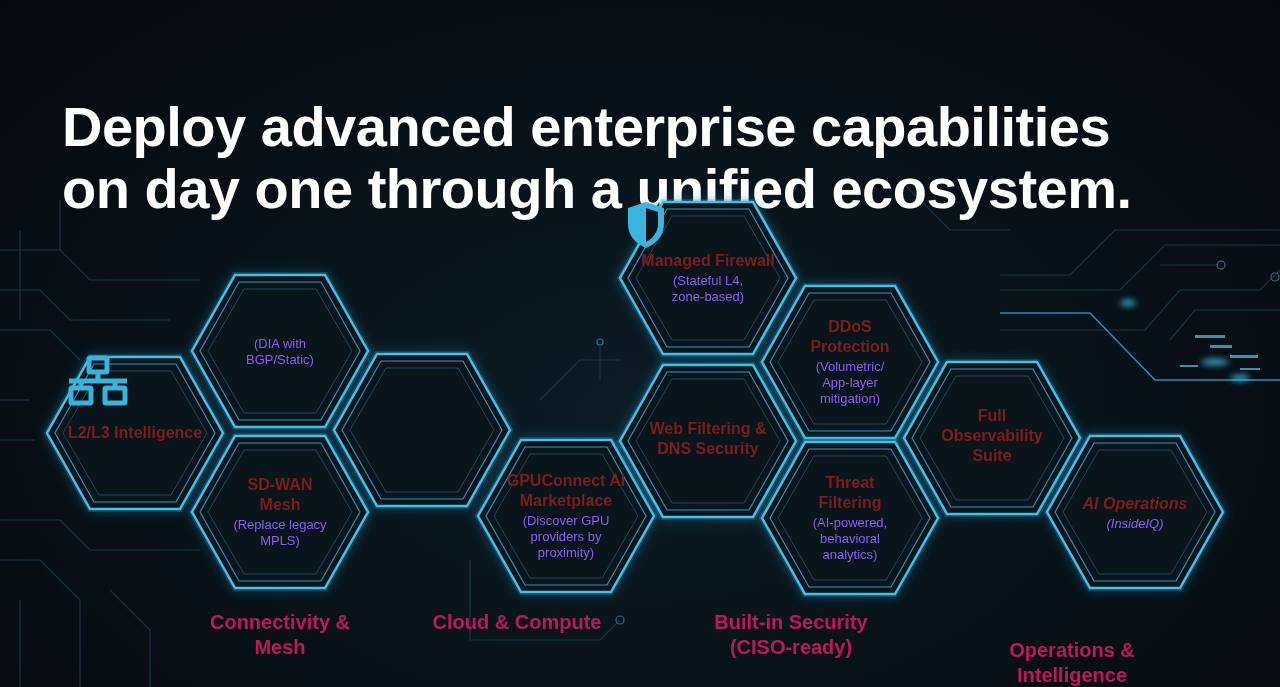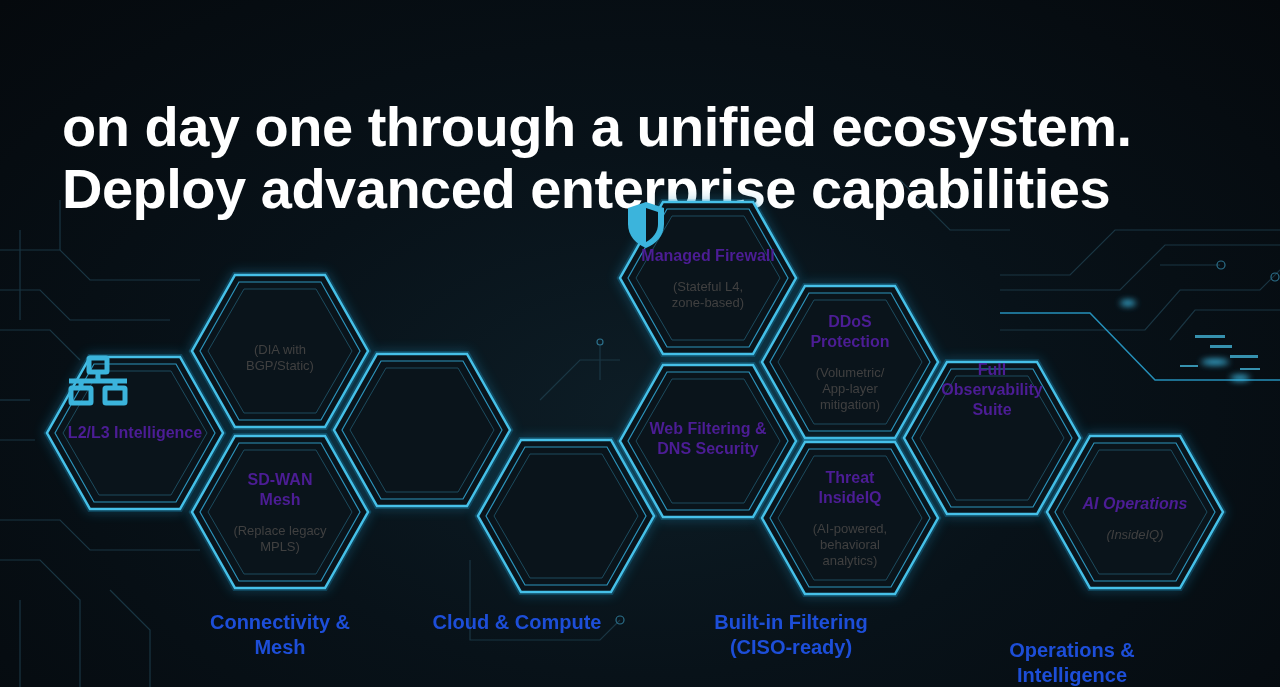--- a/index.html
+++ b/index.html
@@ -18,26 +18,26 @@
   svg.bg { position:absolute; left:0; top:0; }
   .hex {
     position:absolute; width:180px; height:156px;
   }
   .hex svg { position:absolute; left:0; top:0; overflow:visible; }
   .hex .content {
     position:absolute; left:20px; right:20px; top:0; bottom:0;
     display:flex; flex-direction:column; align-items:center; justify-content:center;
     text-align:center;
   }
-  .hex .t { font-size:16px; font-weight:700; line-height:20px; color:#4c1d95; }
-  .hex .s { font-size:13px; line-height:16px; color:#404040; margin-top:13px; }
+  .hex .t { font-size:16px; font-weight:700; line-height:20px; color:#7f1d1d; }
+  .hex .s { font-size:13px; line-height:16px; color:#8b5cf6; margin-top:2px; }
   .hex .icon { margin-bottom:6px; }
   .cat {
     position:absolute; top:610px; font-size:20px; font-weight:700; line-height:25px;
-    text-align:center; color:#1d4ed8; transform:translateX(-50%); white-space:nowrap;
+    text-align:center; color:#be185d; transform:translateX(-50%); white-space:nowrap;
   }
 </style>
 </head>
 <body>
 
 <svg class="bg" width="1280" height="687" viewBox="0 0 1280 687">
   <defs>
     <filter id="glow" x="-50%" y="-50%" width="200%" height="200%">
       <feGaussianBlur stdDeviation="6" result="b"></feGaussianBlur>
       <feMerge>
@@ -88,22 +88,22 @@
   <g fill="#4bc9f0" opacity="0.7">
     <rect x="1195" y="335" width="30" height="3"></rect>
     <rect x="1210" y="345" width="22" height="3"></rect>
     <rect x="1230" y="355" width="28" height="3"></rect>
     <rect x="1180" y="365" width="18" height="2"></rect>
     <rect x="1240" y="368" width="20" height="2"></rect>
   </g>
 </svg>
 
 <h1 class="title">
+  <div>Deploy advanced enterprise capabilities</div>
   <div>on day one through a unified ecosystem.</div>
-  <div>Deploy advanced enterprise capabilities</div>
 </h1>
 
 <div class="hex" style="left:45px; top:355px;">
   <svg width="180" height="156" viewBox="0 0 180 156">
     <polygon points="45,2 135,2 178,78 135,154 45,154 2,78" fill="#0b161d" stroke="#1e9fd0" stroke-width="6" opacity="0.35" filter="url(#glow)"></polygon>
     <polygon points="45,2 135,2 178,78 135,154 45,154 2,78" fill="#0a141b" stroke="#46c0e8" stroke-width="2.5"></polygon>
     <polygon points="49,9 131,9 170,78 131,147 49,147 10,78" fill="none" stroke="#2c93bb" stroke-width="1.2"></polygon>
     <polygon points="54,16 126,16 162,78 126,140 54,140 18,78" fill="none" stroke="#1c4b5e" stroke-width="1"></polygon>
   </svg>
   <div class="content">
@@ -153,20 +153,24 @@
   </svg>
 </div>
 
 <div class="hex" style="left:476px; top:438px;">
   <svg width="180" height="156" viewBox="0 0 180 156">
     <polygon points="45,2 135,2 178,78 135,154 45,154 2,78" fill="#0b161d" stroke="#1e9fd0" stroke-width="6" opacity="0.35" filter="url(#glow)"></polygon>
     <polygon points="45,2 135,2 178,78 135,154 45,154 2,78" fill="#0a141b" stroke="#46c0e8" stroke-width="2.5"></polygon>
     <polygon points="49,9 131,9 170,78 131,147 49,147 10,78" fill="none" stroke="#2c93bb" stroke-width="1.2"></polygon>
     <polygon points="54,16 126,16 162,78 126,140 54,140 18,78" fill="none" stroke="#1c4b5e" stroke-width="1"></polygon>
   </svg>
+  <div class="content" style="left:10px; right:10px;">
+    <div class="t" style="max-width:130px">GPUConnect AI Marketplace</div>
+    <div class="s" style="max-width:110px">(Discover GPU providers by proximity)</div>
+  </div>
 </div>
 
 <div class="hex" style="left:618px; top:200px;">
   <svg width="180" height="156" viewBox="0 0 180 156">
     <polygon points="45,2 135,2 178,78 135,154 45,154 2,78" fill="#0b161d" stroke="#1e9fd0" stroke-width="6" opacity="0.35" filter="url(#glow)"></polygon>
     <polygon points="45,2 135,2 178,78 135,154 45,154 2,78" fill="#0a141b" stroke="#46c0e8" stroke-width="2.5"></polygon>
     <polygon points="49,9 131,9 170,78 131,147 49,147 10,78" fill="none" stroke="#2c93bb" stroke-width="1.2"></polygon>
     <polygon points="54,16 126,16 162,78 126,140 54,140 18,78" fill="none" stroke="#1c4b5e" stroke-width="1"></polygon>
   </svg>
   <div class="content" style="left:6px; right:6px;">
@@ -205,46 +209,46 @@
 </div>
 
 <div class="hex" style="left:760px; top:440px;">
   <svg width="180" height="156" viewBox="0 0 180 156">
     <polygon points="45,2 135,2 178,78 135,154 45,154 2,78" fill="#0b161d" stroke="#1e9fd0" stroke-width="6" opacity="0.35" filter="url(#glow)"></polygon>
     <polygon points="45,2 135,2 178,78 135,154 45,154 2,78" fill="#0a141b" stroke="#46c0e8" stroke-width="2.5"></polygon>
     <polygon points="49,9 131,9 170,78 131,147 49,147 10,78" fill="none" stroke="#2c93bb" stroke-width="1.2"></polygon>
     <polygon points="54,16 126,16 162,78 126,140 54,140 18,78" fill="none" stroke="#1c4b5e" stroke-width="1"></polygon>
   </svg>
   <div class="content">
-    <div class="t" style="max-width:100px">Threat InsideIQ</div>
+    <div class="t" style="max-width:100px">Threat Filtering</div>
     <div class="s" style="max-width:90px">(AI-powered, behavioral analytics)</div>
   </div>
 </div>
 
 <div class="hex" style="left:902px; top:360px;">
   <svg width="180" height="156" viewBox="0 0 180 156">
     <polygon points="45,2 135,2 178,78 135,154 45,154 2,78" fill="#0b161d" stroke="#1e9fd0" stroke-width="6" opacity="0.35" filter="url(#glow)"></polygon>
     <polygon points="45,2 135,2 178,78 135,154 45,154 2,78" fill="#0a141b" stroke="#46c0e8" stroke-width="2.5"></polygon>
     <polygon points="49,9 131,9 170,78 131,147 49,147 10,78" fill="none" stroke="#2c93bb" stroke-width="1.2"></polygon>
     <polygon points="54,16 126,16 162,78 126,140 54,140 18,78" fill="none" stroke="#1c4b5e" stroke-width="1"></polygon>
   </svg>
-  <div class="content" style="left:10px; right:10px; justify-content:flex-start; ">
+  <div class="content" style="left:10px; right:10px; justify-content:flex-start; padding-top:46px;">
     <div class="t" style="max-width:120px">Full Observability Suite</div>
   </div>
 </div>
 
 <div class="hex" style="left:1045px; top:434px;">
   <svg width="180" height="156" viewBox="0 0 180 156">
     <polygon points="45,2 135,2 178,78 135,154 45,154 2,78" fill="#0b161d" stroke="#1e9fd0" stroke-width="6" opacity="0.35" filter="url(#glow)"></polygon>
     <polygon points="45,2 135,2 178,78 135,154 45,154 2,78" fill="#0a141b" stroke="#46c0e8" stroke-width="2.5"></polygon>
     <polygon points="49,9 131,9 170,78 131,147 49,147 10,78" fill="none" stroke="#2c93bb" stroke-width="1.2"></polygon>
     <polygon points="54,16 126,16 162,78 126,140 54,140 18,78" fill="none" stroke="#1c4b5e" stroke-width="1"></polygon>
   </svg>
   <div class="content" style="justify-content:flex-start; padding-top:60px;font-style:italic;">
     <div class="t" style="white-space:nowrap">AI Operations</div>
     <div class="s">(InsideIQ)</div>
   </div>
 </div>
 
 <div class="cat" style="left:280px; width:150px; white-space:normal;">Connectivity &amp; Mesh</div>
 <div class="cat" style="left:517px;">Cloud &amp; Compute</div>
-<div class="cat" style="left:791px; width:180px; white-space:normal;">Built-in Filtering (CISO-ready)</div>
+<div class="cat" style="left:791px; width:180px; white-space:normal;">Built-in Security (CISO-ready)</div>
 <div class="cat" style="left:1072px; width:150px; white-space:normal;margin-top:28px;">Operations &amp; Intelligence</div>
 
 </body></html>

